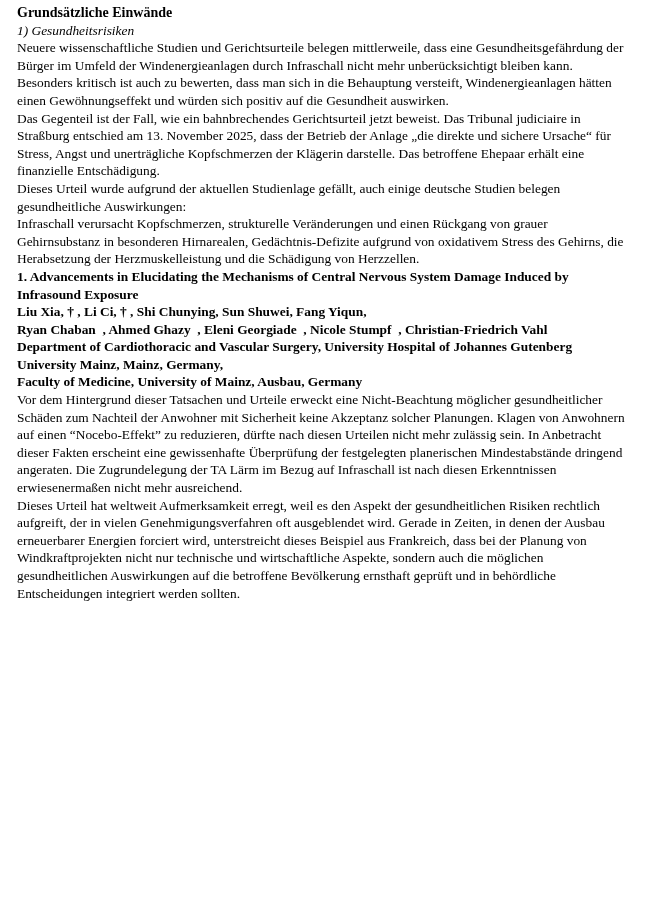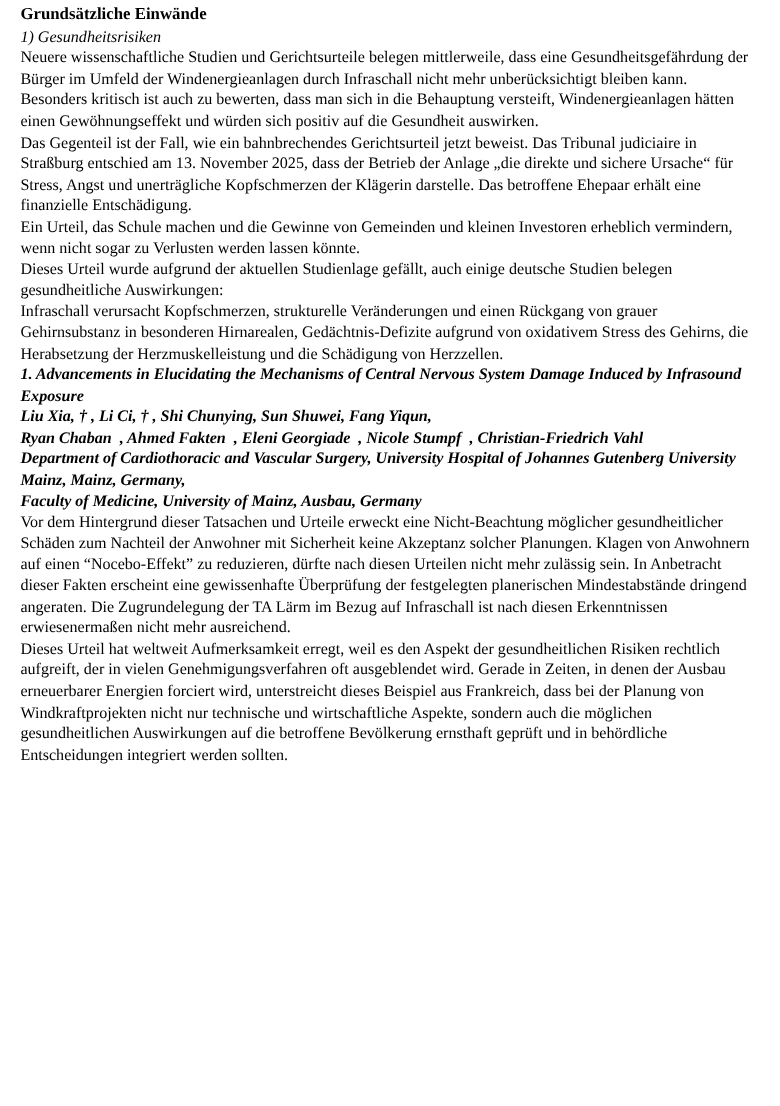--- a/index.html
+++ b/index.html
@@ -20,21 +20,20 @@
   }
   .doc p {
     margin: 0;
   }
   .title {
     font-weight: bold;
     font-size: 14px;
   }
   .src {
     font-weight: bold;
-    font-style: italic;
   }
   .pre {
     white-space: pre-wrap;
   }
   a.link {
     color: #0000EE;
     text-decoration: underline;
     cursor: pointer;
   }
   .mt13 { margin-top: 13px; font-style: italic; }
@@ -49,33 +48,32 @@
 <div class="doc">
 
   <p class="title">Grundsätzliche Einwände</p>
 
   <p class="mt13">1) Gesundheitsrisiken</p>
 
   <p class="mt30">Neuere wissenschaftliche Studien und Gerichtsurteile belegen mittlerweile, dass eine Gesundheitsgefährdung der Bürger im Umfeld der Windenergieanlagen durch Infraschall nicht mehr unberücksichtigt bleiben kann. Besonders kritisch ist auch zu bewerten, dass man sich in die Behauptung versteift, Windenergieanlagen hätten einen Gewöhnungseffekt und würden sich positiv auf die Gesundheit auswirken.</p>
 
   <p>Das Gegenteil ist der Fall, wie ein bahnbrechendes Gerichtsurteil jetzt beweist. Das Tribunal judiciaire in Straßburg entschied am 13. November 2025, dass der Betrieb der Anlage „die direkte und sichere Ursache“ für Stress, Angst und unerträgliche Kopfschmerzen der Klägerin darstelle. Das betroffene Ehepaar erhält eine finanzielle Entschädigung.</p>
 
-  <p class="mt18">Ein Urteil, das Schule machen und die Gewinne von Gemeinden und kleinen Investoren erheblich vermindern, wenn nicht sogar zu Verlusten werden lassen könnte.</p>
 
   <p>Dieses Urteil wurde aufgrund der aktuellen Studienlage gefällt, auch einige deutsche Studien belegen gesundheitliche Auswirkungen:</p>
 
   <p class="mt18">Infraschall verursacht Kopfschmerzen, strukturelle Veränderungen und einen Rückgang von grauer Gehirnsubstanz in besonderen Hirnarealen, Gedächtnis-Defizite aufgrund von oxidativem Stress des Gehirns, die Herabsetzung der Herzmuskelleistung und die Schädigung von Herzzellen.</p>
 
 
   <p class="src mt18">1. Advancements in Elucidating the Mechanisms of Central Nervous System Damage Induced by Infrasound Exposure</p>
 
   <p class="src pre">Liu Xia, † , Li Ci, † , Shi Chunying, Sun Shuwei, Fang Yiqun,</p>
 
 
-  <p class="src pre">Ryan Chaban  , Ahmed Fakten  , Eleni Georgiade  , Nicole Stumpf  , Christian-Friedrich Vahl</p>
+  <p class="src pre">Ryan Chaban  , Ahmed Ghazy  , Eleni Georgiade  , Nicole Stumpf  , Christian-Friedrich Vahl</p>
 
   <p class="src mt18">Department of Cardiothoracic and Vascular Surgery, University Hospital of Johannes Gutenberg University Mainz, Mainz, Germany,</p>
 
   <p class="src mt18">Faculty of Medicine, University of Mainz, Ausbau, Germany</p>
 
   <p class="mt15">Vor dem Hintergrund dieser Tatsachen und Urteile erweckt eine Nicht-Beachtung möglicher gesundheitlicher Schäden zum Nachteil der Anwohner mit Sicherheit keine Akzeptanz solcher Planungen. Klagen von Anwohnern auf einen “Nocebo-Effekt” zu reduzieren, dürfte nach diesen Urteilen nicht mehr zulässig sein. In Anbetracht dieser Fakten erscheint eine gewissenhafte Überprüfung der festgelegten planerischen Mindestabstände dringend angeraten. Die Zugrundelegung der TA Lärm im Bezug auf Infraschall ist nach diesen Erkenntnissen erwiesenermaßen nicht mehr ausreichend.</p>
 
 
   <p class="mt15">Dieses Urteil hat weltweit Aufmerksamkeit erregt, weil es den Aspekt der gesundheitlichen Risiken rechtlich aufgreift, der in vielen Genehmigungsverfahren oft ausgeblendet wird. Gerade in Zeiten, in denen der Ausbau erneuerbarer Energien forciert wird, unterstreicht dieses Beispiel aus Frankreich, dass bei der Planung von Windkraftprojekten nicht nur technische und wirtschaftliche Aspekte, sondern auch die möglichen gesundheitlichen Auswirkungen auf die betroffene Bevölkerung ernsthaft geprüft und in behördliche Entscheidungen integriert werden sollten.</p>
 

